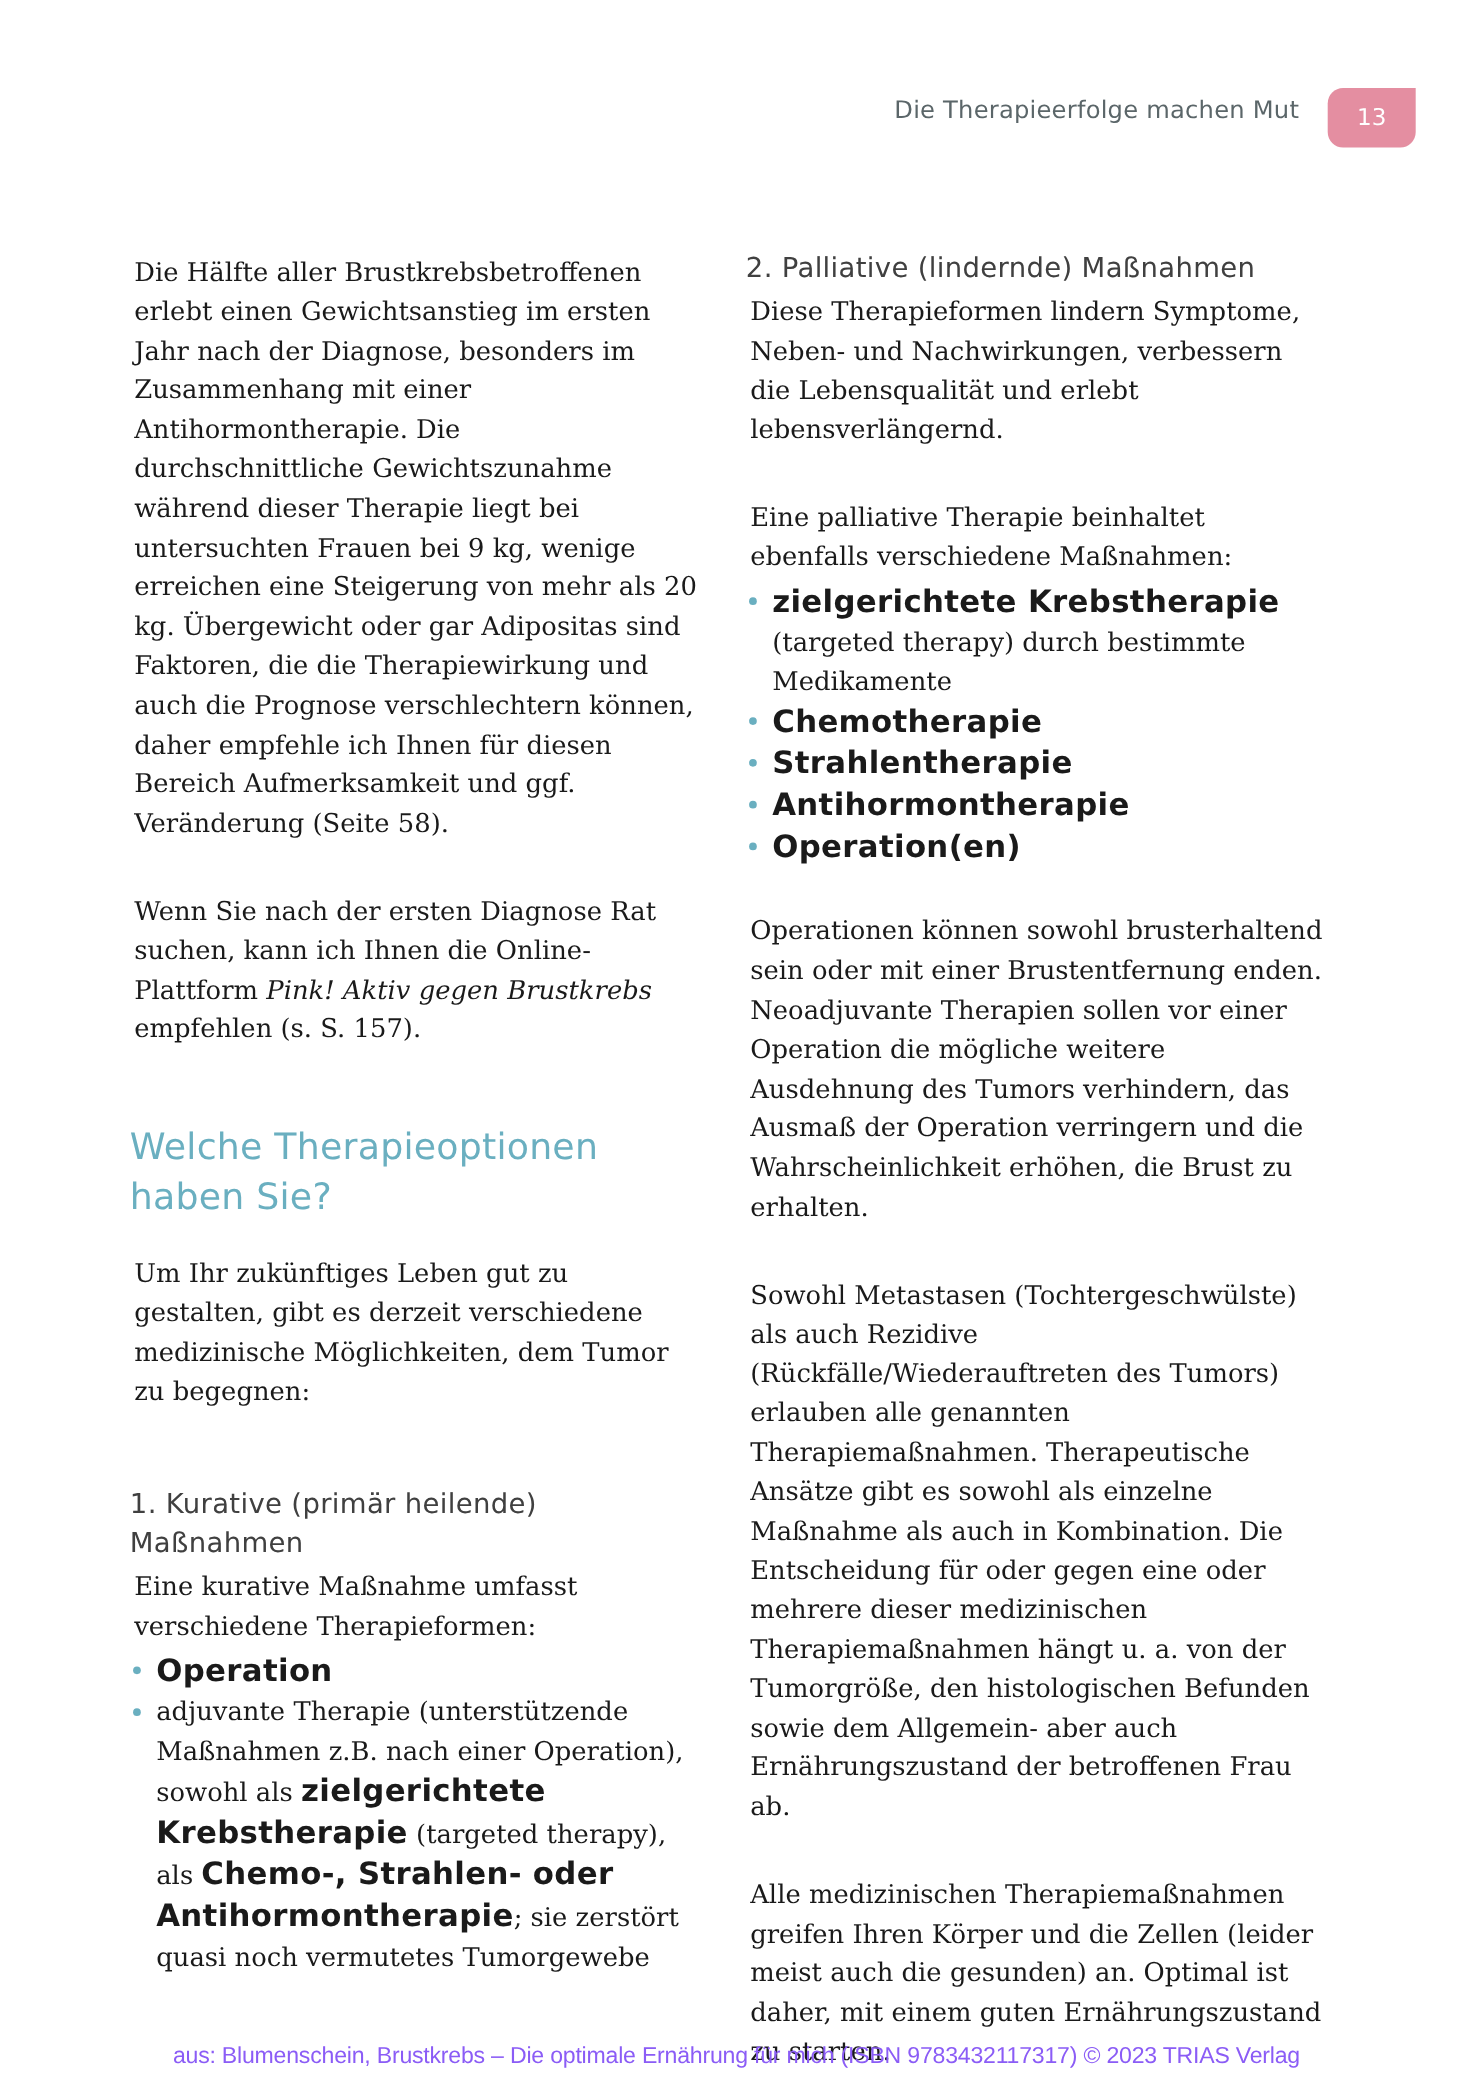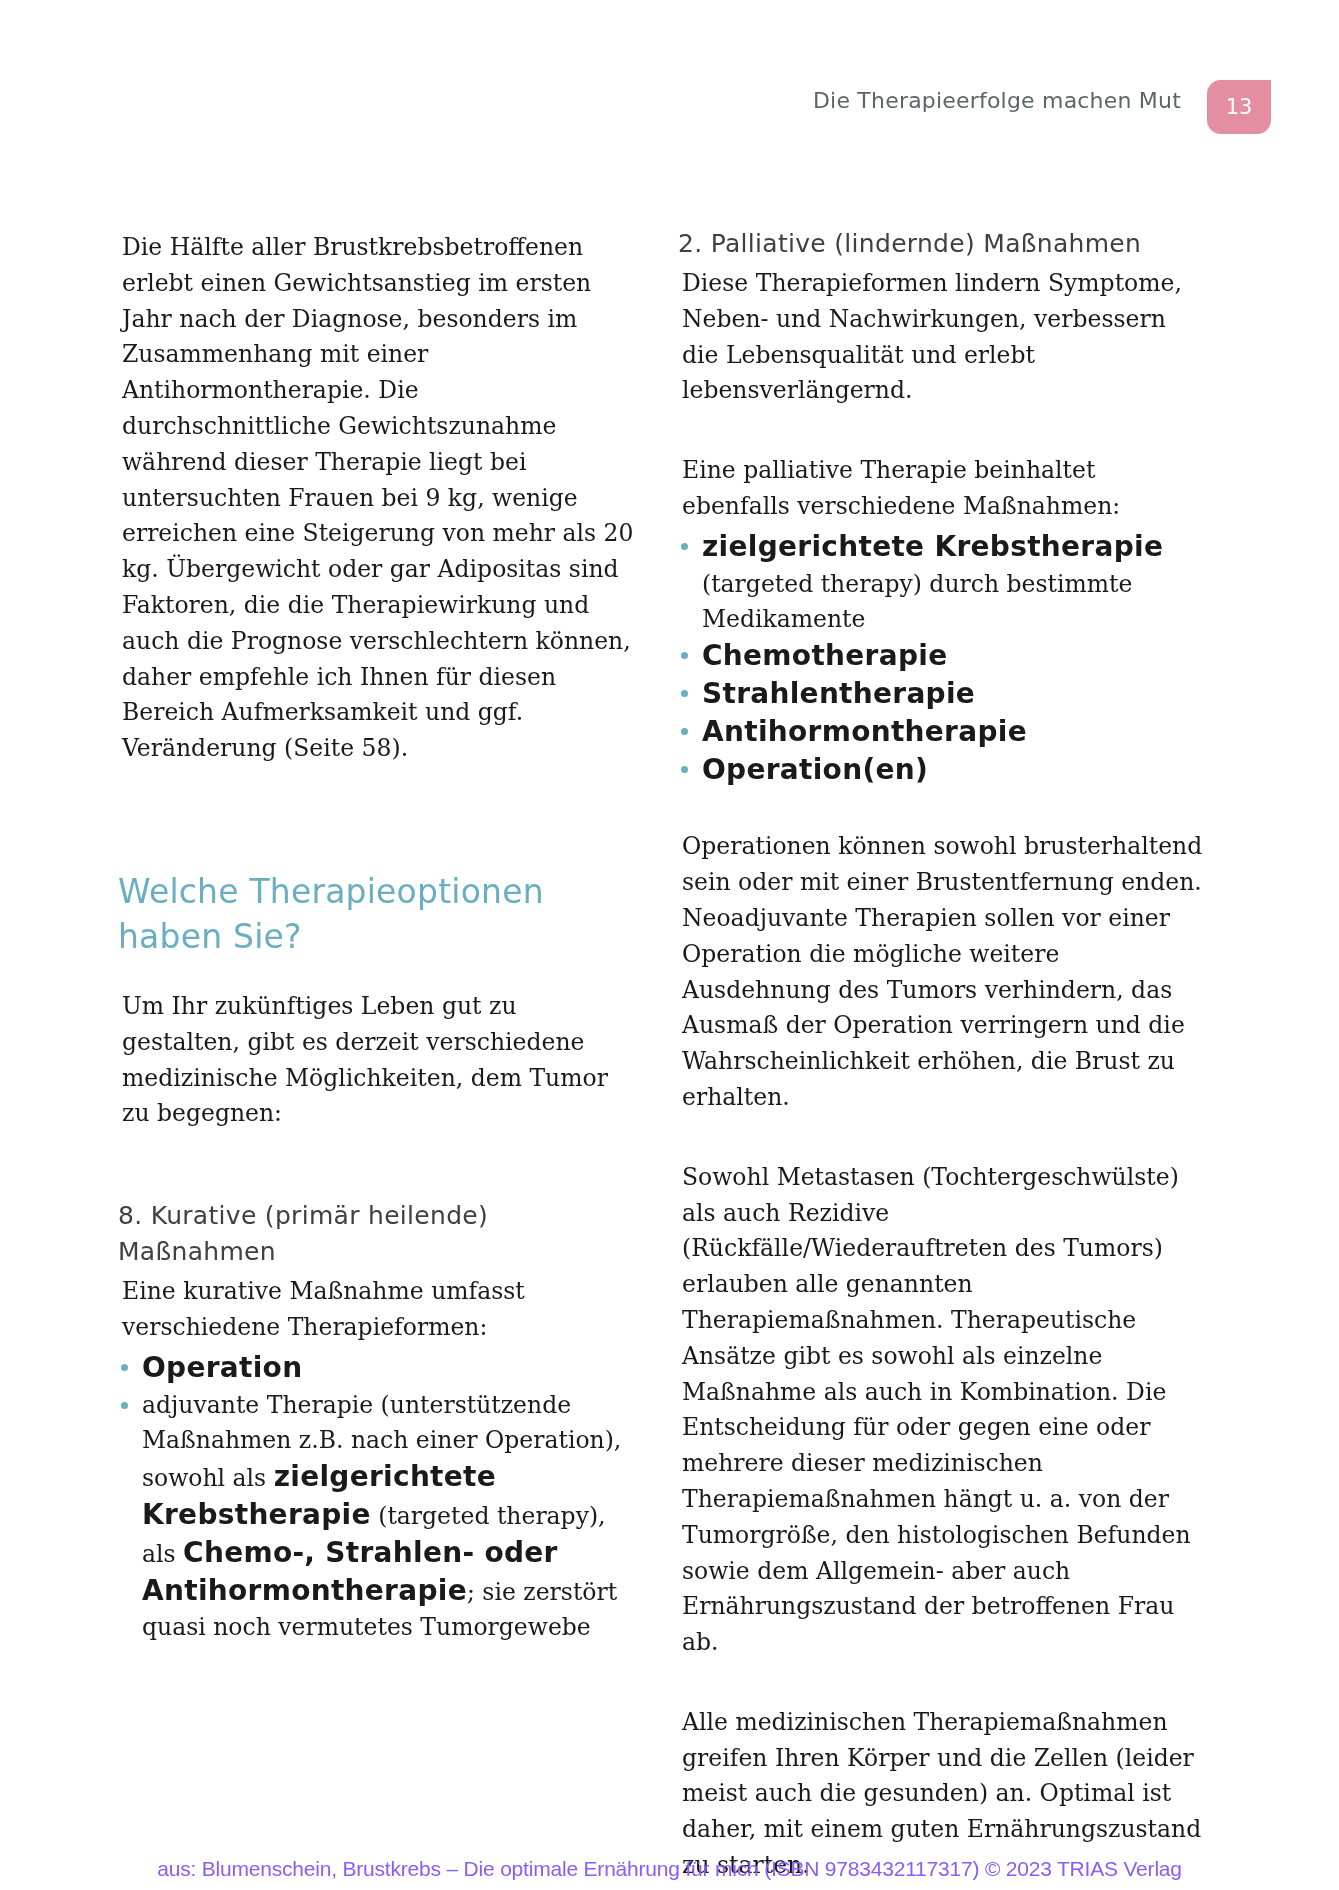--- a/index.html
+++ b/index.html
@@ -5,21 +5,21 @@
   html, body { margin: 0; padding: 0; background: #ffffff; }
   body { width: 1339px; height: 1890px; position: relative; overflow: hidden; }
   .page { position: absolute; left: 0; top: 0; width: 1339px; height: 1890px; background: #fff; }
 
   .running-head {
     position: absolute; top: 88px; right: 158px;
     font-family: "DejaVu Sans", sans-serif; font-size: 22px; color: #5b6669;
     letter-spacing: 0.2px;
   }
   .page-badge {
-    position: absolute; left: 1207px; top: 80px; width: 64px; height: 54px;
+    position: absolute; left: 1207px; top: 80px; width: 80px; height: 54px;
     background: #e48ea1; color: #fff;
     border-radius: 14px 0 14px 14px;
     font-family: "DejaVu Sans", sans-serif; font-size: 21px;
     display: flex; align-items: center; justify-content: center;
   }
 
   .col { position: absolute; top: 226px; font-family: "DejaVu Serif", serif; font-size: 23.5px; line-height: 35.8px; color: #1a1a1a; }
   .col-left { left: 118px; width: 520px; }
   .col-right { left: 678px; width: 530px; }
 
@@ -53,26 +53,29 @@
 <body>
 
 <div class="page">
 
   <div class="running-head">Die Therapieerfolge machen Mut</div>
   <div class="page-badge">13</div>
 
   <div class="col col-left">
     <p>Die Hälfte aller Brustkrebsbetroffenen erlebt einen Gewichtsanstieg im ersten Jahr nach der Diagnose, besonders im Zusammenhang mit einer Antihormontherapie. Die durchschnittliche Gewichtszunahme während dieser Therapie liegt bei untersuchten Frauen bei 9 kg, wenige erreichen eine Steigerung von mehr als 20 kg. Übergewicht oder gar Adipositas sind Faktoren, die die Therapiewirkung und auch die Prognose verschlechtern können, daher empfehle ich Ihnen für diesen Bereich Aufmerksamkeit und ggf. Veränderung (Seite 58).</p>
     <div class="gap"></div>
+    <p>
+      <span>Wenn Sie nach der ersten Diagnose Rat suchen, kann ich Ihnen die Online-Plattform </span><i>Pink! Aktiv gegen Brustkrebs</i><span> empfehlen (s. S. 157).</span>
+    </p>
     <div class="gap" style="height:62px"></div>
     <h2 class="h2">Welche Therapieoptionen haben Sie?</h2>
     <div class="gap" style="height:26px"></div>
     <p>Um Ihr zukünftiges Leben gut zu gestalten, gibt es derzeit verschiedene medizinische Möglichkeiten, dem Tumor zu begegnen:</p>
     <div class="gap" style="height:62px"></div>
-    <h3 class="h3">8. Kurative (primär heilende) Maßnahmen</h3>
+    <h3 class="h3">1. Kurative (primär heilende) Maßnahmen</h3>
     <p>Eine kurative Maßnahme umfasst verschiedene Therapieformen:</p>
     <ul class="bl">
       <li>
         <span class="dot"></span>
         <b>Operation</b>
       </li>
       <li>
         <span class="dot"></span>
         <span>adjuvante Therapie (unterstützende Maßnahmen z.B. nach einer Operation), sowohl als </span><b>zielgerichtete Krebstherapie</b><span> (targeted therapy), als </span><b>Chemo-, Strahlen- oder Antihormontherapie</b><span>; sie zerstört quasi noch vermutetes Tumorgewebe</span>
       </li>

